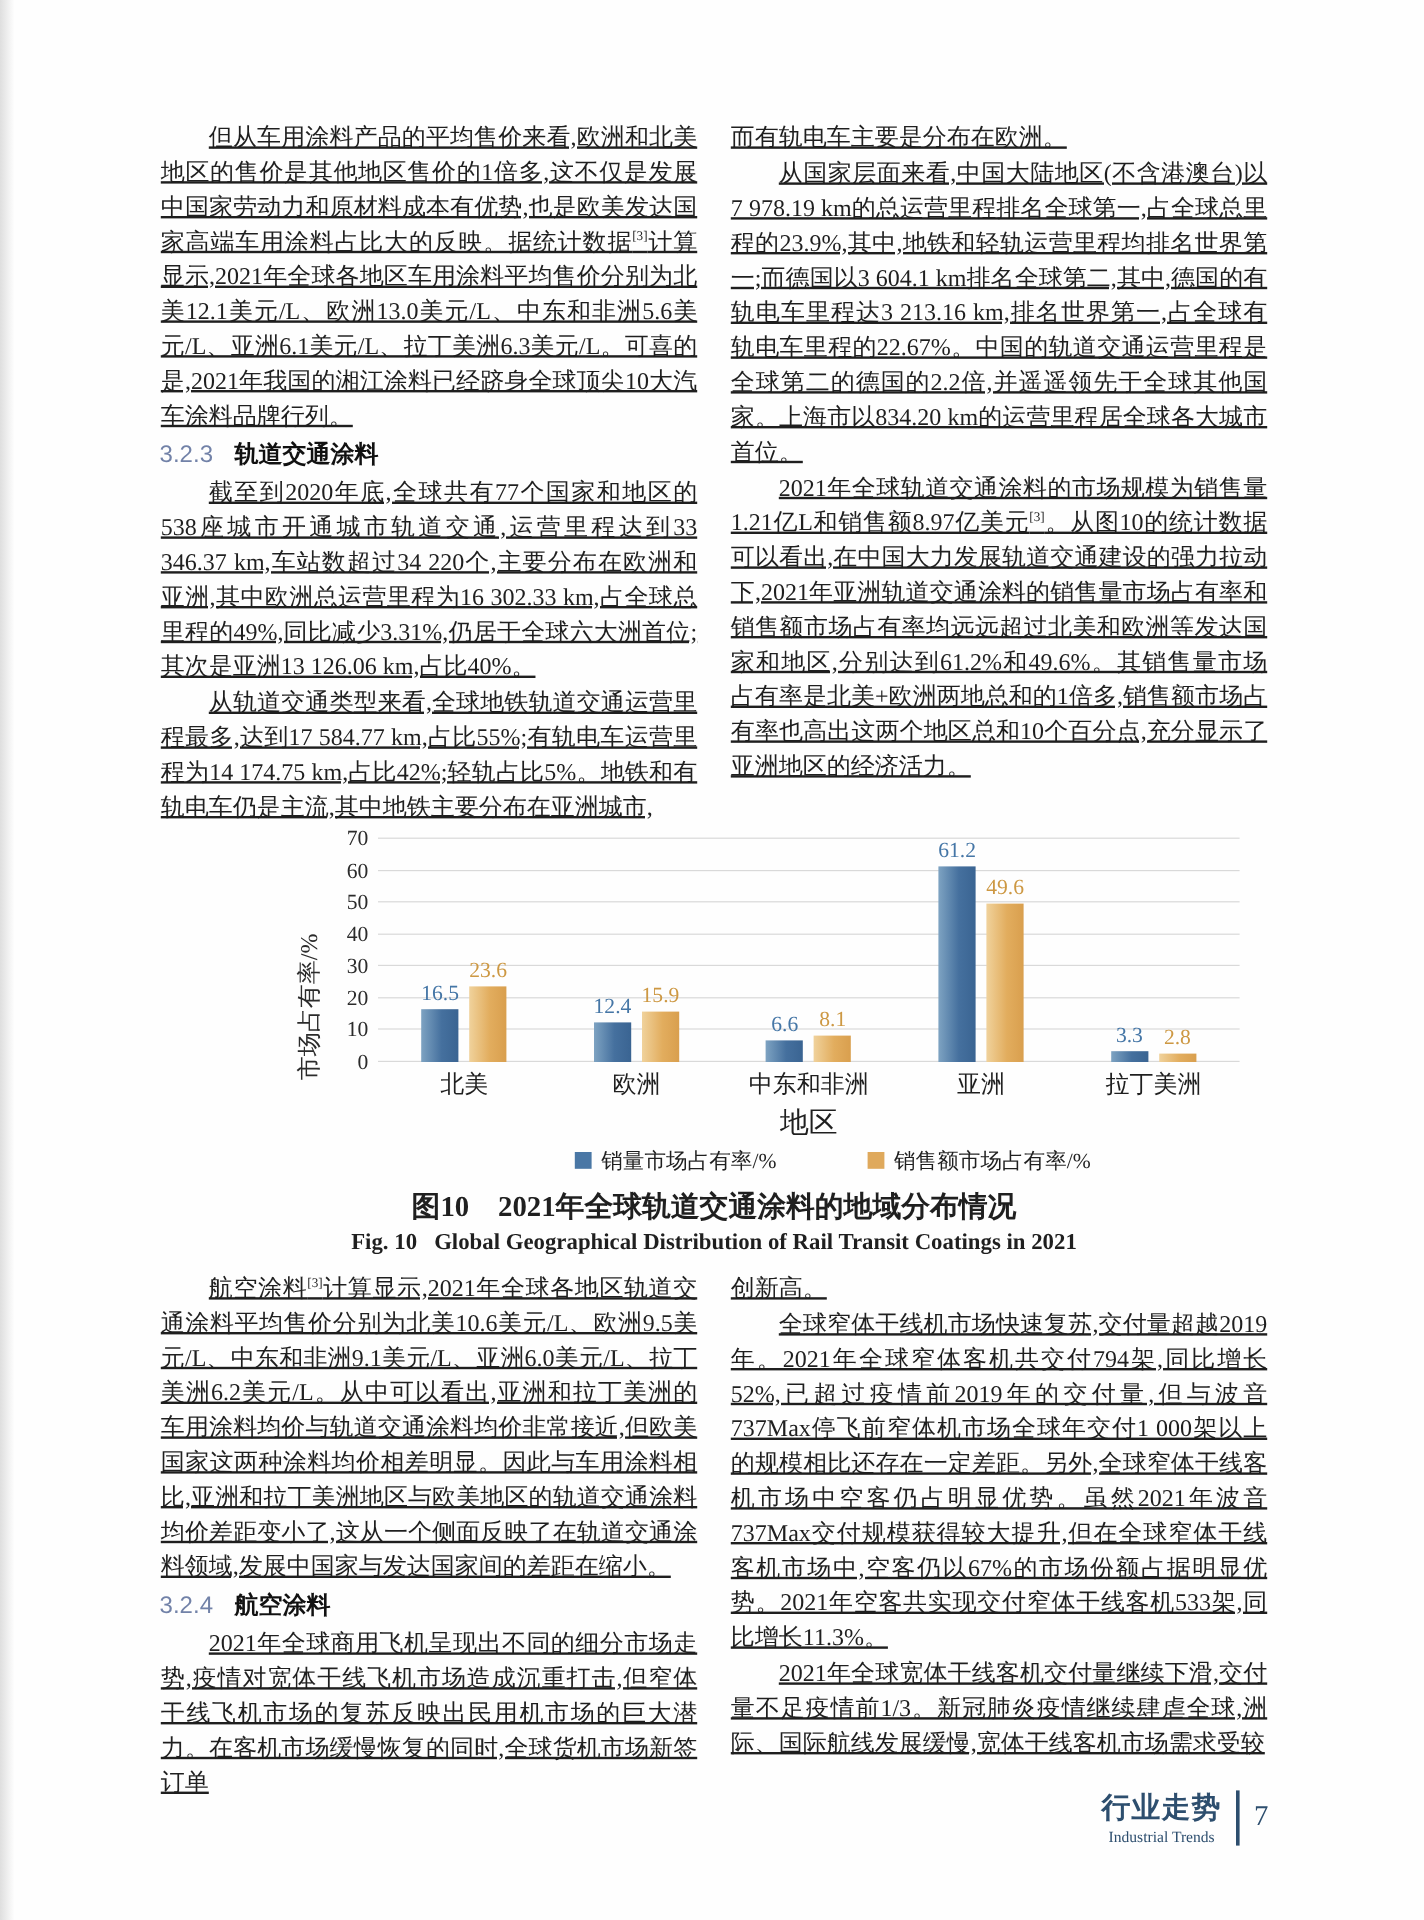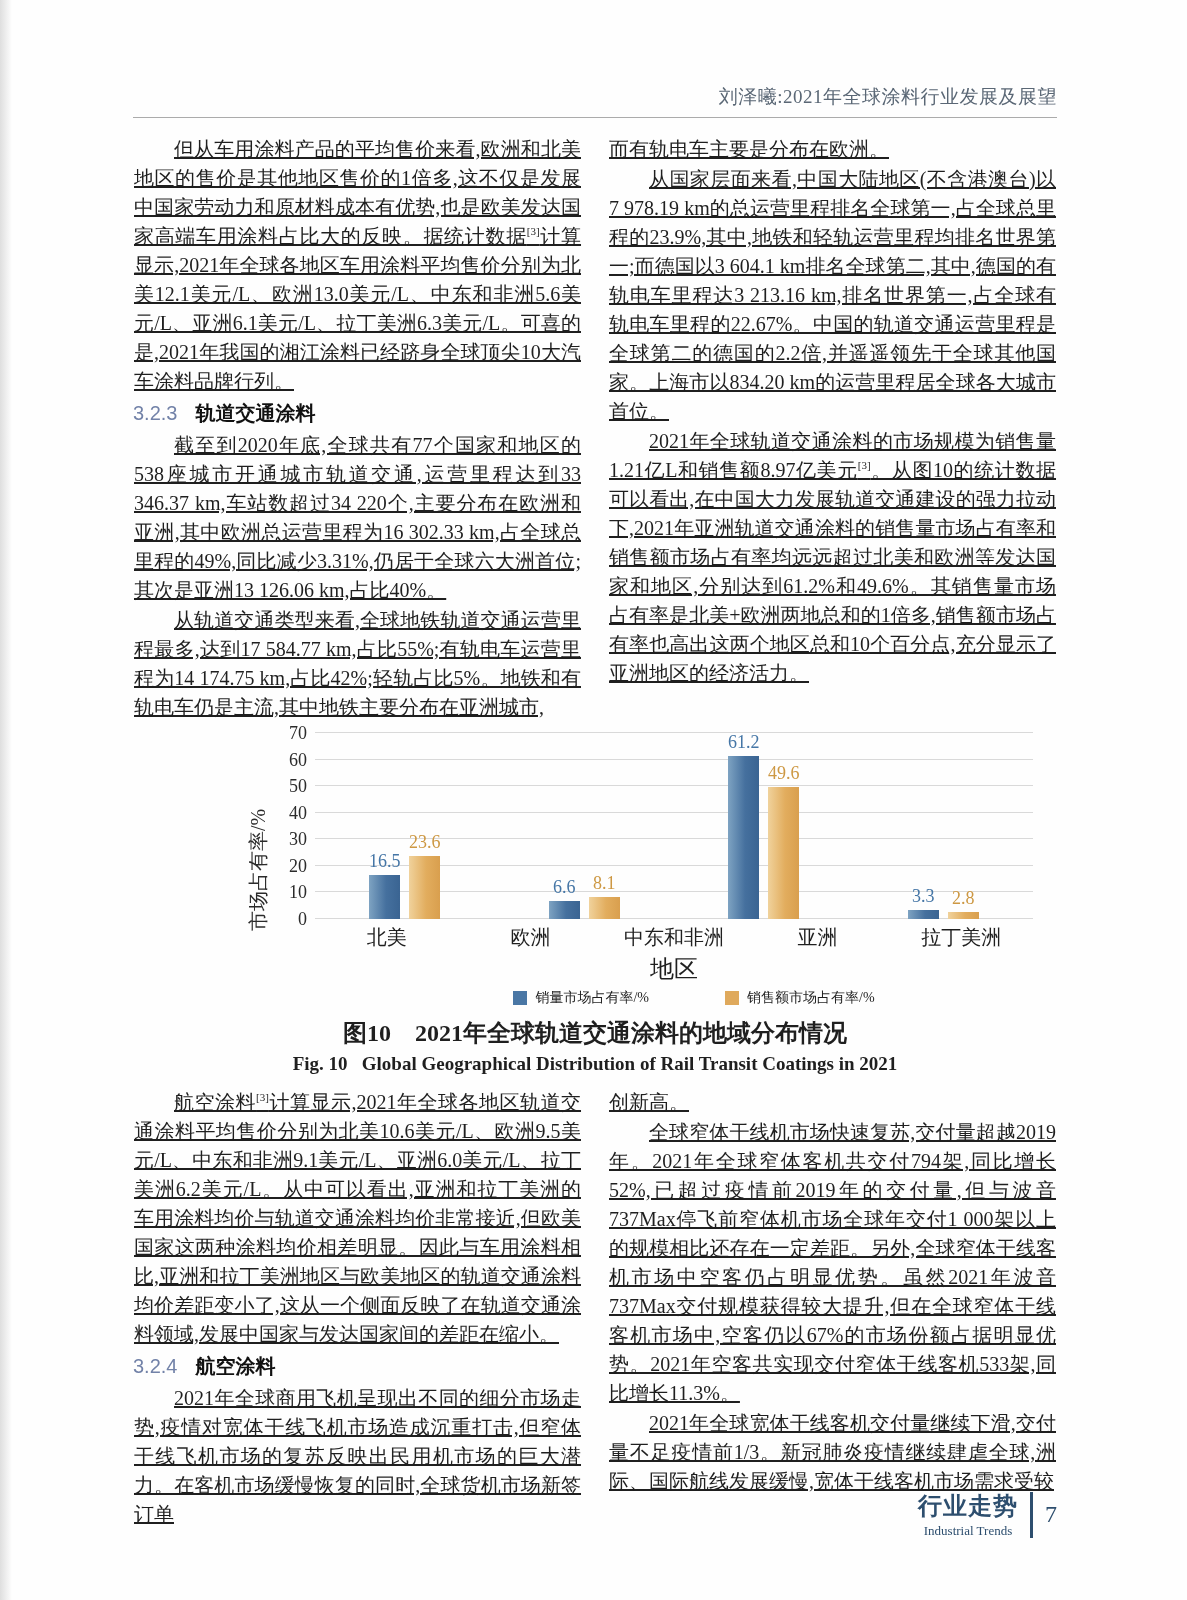--- a/index.html
+++ b/index.html
@@ -37,21 +37,21 @@
   .bar-pair{display:flex;gap:9px;align-items:flex-end;height:100%;}
   .bar{width:31px;position:relative;}
   .bar.s0{background:linear-gradient(90deg,#7ea3c2 0%,#45709e 55%,#3a6492 100%);}
   .bar.s1{background:linear-gradient(90deg,#f0d29c 0%,#e2ad5e 55%,#d99f4e 100%);}
   .bar-label{position:absolute;bottom:100%;margin-bottom:3px;left:50%;transform:translateX(-50%);
         font-size:18px;white-space:nowrap;}
   .cats{display:flex;margin-top:5px;}
   .cat-label{flex:1;text-align:center;font-size:20px;color:#1f1f1f;}
   .x-axis-label{text-align:center;font-size:24px;margin-top:2px;color:#1f1f1f;}
   .legend{display:flex;justify-content:center;align-items:center;gap:36px;margin-top:4px;}
-  .legend-item{display:flex;align-items:center;font-size:14px;color:#1f1f1f;padding-left:40px;}
+  .legend-item{display:flex;align-items:center;font-size:18px;color:#1f1f1f;padding-left:40px;}
   .legend-swatch{width:14px;height:14px;display:inline-block;margin-right:8px;}
   .legend-swatch.s0{background:#4a77a5;}
   .legend-swatch.s1{background:#dfa95c;}
   
   .caption{text-align:center;margin-top:10px;}
   .caption-zh{font-size:24px;font-weight:bold;white-space:pre-wrap;}
   .caption-en{font-size:19px;font-weight:bold;white-space:pre-wrap;margin-top:4px;}
   .cols.second{margin-top:12px;}
   
   .footer{position:absolute;right:130px;top:1490px;display:flex;align-items:center;gap:12px;}
@@ -60,23 +60,20 @@
   .footer-en{font-size:13px;color:#2d4e6e;margin-top:1px;}
   .footer-divider{width:3px;height:46px;background:#2d4e6e;}
   .footer-page{font-size:24px;color:#2d4e6e;}
 </style>
 </head>
 <body>
 
 <div class="page">
   <div class="content">
 
-    <div class="hdr">
-      <span class="hdr-title">刘泽曦:2021年全球涂料行业发展及展望</span>
-    </div>
 
     <div class="cols">
       <div class="col">
         <p class="para"><span>但从车用涂料产品的平均售价来看,欧洲和北美地区的售价是其他地区售价的1倍多,这不仅是发展中国家劳动力和原材料成本有优势,也是欧美发达国家高端车用涂料占比大的反映。据统计数据</span><sup class="ref">[3]</sup><span>计算显示,2021年全球各地区车用涂料平均售价分别为北美12.1美元/L、欧洲13.0美元/L、中东和非洲5.6美元/L、亚洲6.1美元/L、拉丁美洲6.3美元/L。可喜的是,2021年我国的湘江涂料已经跻身全球顶尖10大汽车涂料品牌行列。</span></p>
         <p class="sec-h"><span class="sec-num">3.2.3</span><span class="sec-title">轨道交通涂料</span></p>
         <p class="para">截至到2020年底,全球共有77个国家和地区的538座城市开通城市轨道交通,运营里程达到33 346.37 km,车站数超过34 220个,主要分布在欧洲和亚洲,其中欧洲总运营里程为16 302.33 km,占全球总里程的49%,同比减少3.31%,仍居于全球六大洲首位;其次是亚洲13 126.06 km,占比40%。</p>
         <p class="para">从轨道交通类型来看,全球地铁轨道交通运营里程最多,达到17 584.77 km,占比55%;有轨电车运营里程为14 174.75 km,占比42%;轻轨占比5%。地铁和有轨电车仍是主流,其中地铁主要分布在亚洲城市,</p>
       </div>
       <div class="col">
         <p class="para no-indent">而有轨电车主要是分布在欧洲。</p>
@@ -116,20 +113,30 @@
                     <div class="bar s0" style="height: 23.5714%;">
                       <div class="bar-label" style="color: rgb(69, 118, 166);">16.5</div>
                     </div>
                     <div class="bar s1" style="height: 33.7143%;">
                       <div class="bar-label" style="color: rgb(205, 152, 67);">23.6</div>
                     </div>
                   </div>
                 </div>
                 <div class="group-slot">
                   <div class="bar-pair">
+                    <div class="bar s0" style="height: 17.7143%;">
+                      <div class="bar-label" style="color: rgb(69, 118, 166);">12.4</div>
+                    </div>
+                    <div class="bar s1" style="height: 22.7143%;">
+                      <div class="bar-label" style="color: rgb(205, 152, 67);">15.9</div>
+                    </div>
+                  </div>
+                </div>
+                <div class="group-slot">
+                  <div class="bar-pair">
                     <div class="bar s0" style="height: 9.42857%;">
                       <div class="bar-label" style="color: rgb(69, 118, 166);">6.6</div>
                     </div>
                     <div class="bar s1" style="height: 11.5714%;">
                       <div class="bar-label" style="color: rgb(205, 152, 67);">8.1</div>
                     </div>
                   </div>
                 </div>
                 <div class="group-slot">
                   <div class="bar-pair">

